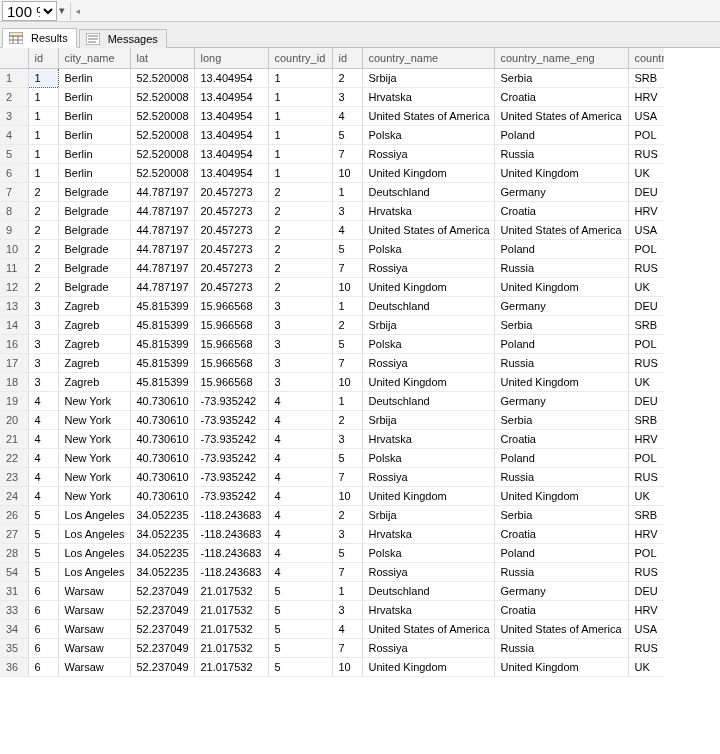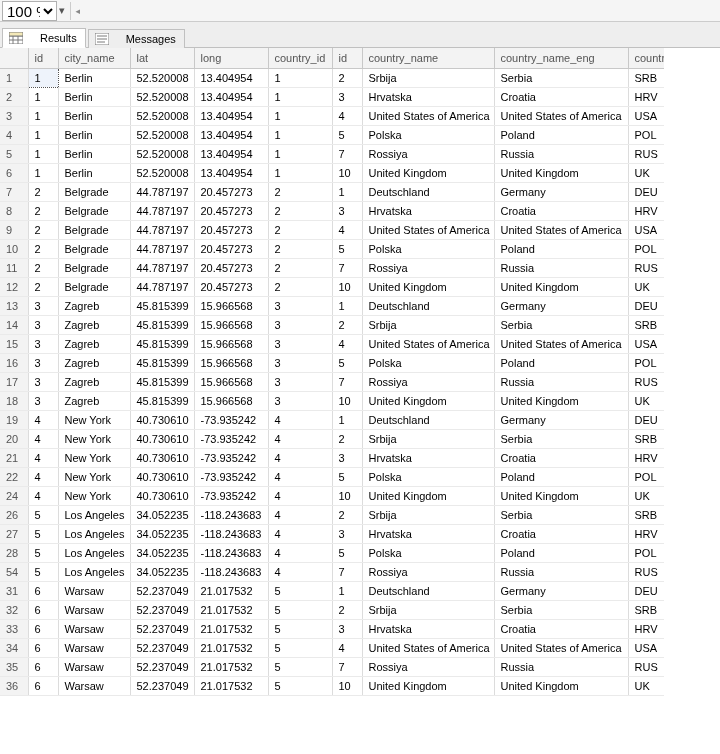--- a/index.html
+++ b/index.html
@@ -37,21 +37,21 @@
     display: flex;
     align-items: flex-end;
     height: 26px;
     border-bottom: 1px solid #c0c0c0;
     background: #eeeeee;
     padding-left: 2px;
   }
   .tab {
     display: flex;
     align-items: center;
-    gap: 17px;
+    gap: 8px;
     padding: 3px 8px 3px 6px;
     border: 1px solid #c0c0c0;
     border-bottom: none;
     background: #eeeeee;
     margin-right: 2px;
     position: relative;
     top: 1px;
     cursor: pointer;
   }
   .tab.active {
@@ -329,32 +329,20 @@
           <td>Zagreb</td>
           <td>45.815399</td>
           <td>15.966568</td>
           <td>3</td>
           <td>2</td>
           <td>Srbija</td>
           <td>Serbia</td>
           <td>SRB</td>
         </tr>
         <tr>
-          <td class="rownum">15</td>
-          <td>3</td>
-          <td>Zagreb</td>
-          <td>45.815399</td>
-          <td>15.966568</td>
-          <td>3</td>
-          <td>4</td>
-          <td>United States of America</td>
-          <td>United States of America</td>
-          <td>USA</td>
-        </tr>
-        <tr>
           <td class="rownum">16</td>
           <td>3</td>
           <td>Zagreb</td>
           <td>45.815399</td>
           <td>15.966568</td>
           <td>3</td>
           <td>5</td>
           <td>Polska</td>
           <td>Poland</td>
           <td>POL</td>
@@ -423,20 +411,32 @@
           <td class="rownum">22</td>
           <td>4</td>
           <td>New York</td>
           <td>40.730610</td>
           <td>-73.935242</td>
           <td>4</td>
           <td>5</td>
           <td>Polska</td>
           <td>Poland</td>
           <td>POL</td>
+        </tr>
+        <tr>
+          <td class="rownum">23</td>
+          <td>4</td>
+          <td>New York</td>
+          <td>40.730610</td>
+          <td>-73.935242</td>
+          <td>4</td>
+          <td>7</td>
+          <td>Rossiya</td>
+          <td>Russia</td>
+          <td>RUS</td>
         </tr>
         <tr>
           <td class="rownum">24</td>
           <td>4</td>
           <td>New York</td>
           <td>40.730610</td>
           <td>-73.935242</td>
           <td>4</td>
           <td>10</td>
           <td>United Kingdom</td>
@@ -497,32 +497,20 @@
           <td>Warsaw</td>
           <td>52.237049</td>
           <td>21.017532</td>
           <td>5</td>
           <td>1</td>
           <td>Deutschland</td>
           <td>Germany</td>
           <td>DEU</td>
         </tr>
         <tr>
-          <td class="rownum">32</td>
-          <td>6</td>
-          <td>Warsaw</td>
-          <td>52.237049</td>
-          <td>21.017532</td>
-          <td>5</td>
-          <td>2</td>
-          <td>Srbija</td>
-          <td>Serbia</td>
-          <td>SRB</td>
-        </tr>
-        <tr>
           <td class="rownum">33</td>
           <td>6</td>
           <td>Warsaw</td>
           <td>52.237049</td>
           <td>21.017532</td>
           <td>5</td>
           <td>3</td>
           <td>Hrvatska</td>
           <td>Croatia</td>
           <td>HRV</td>

